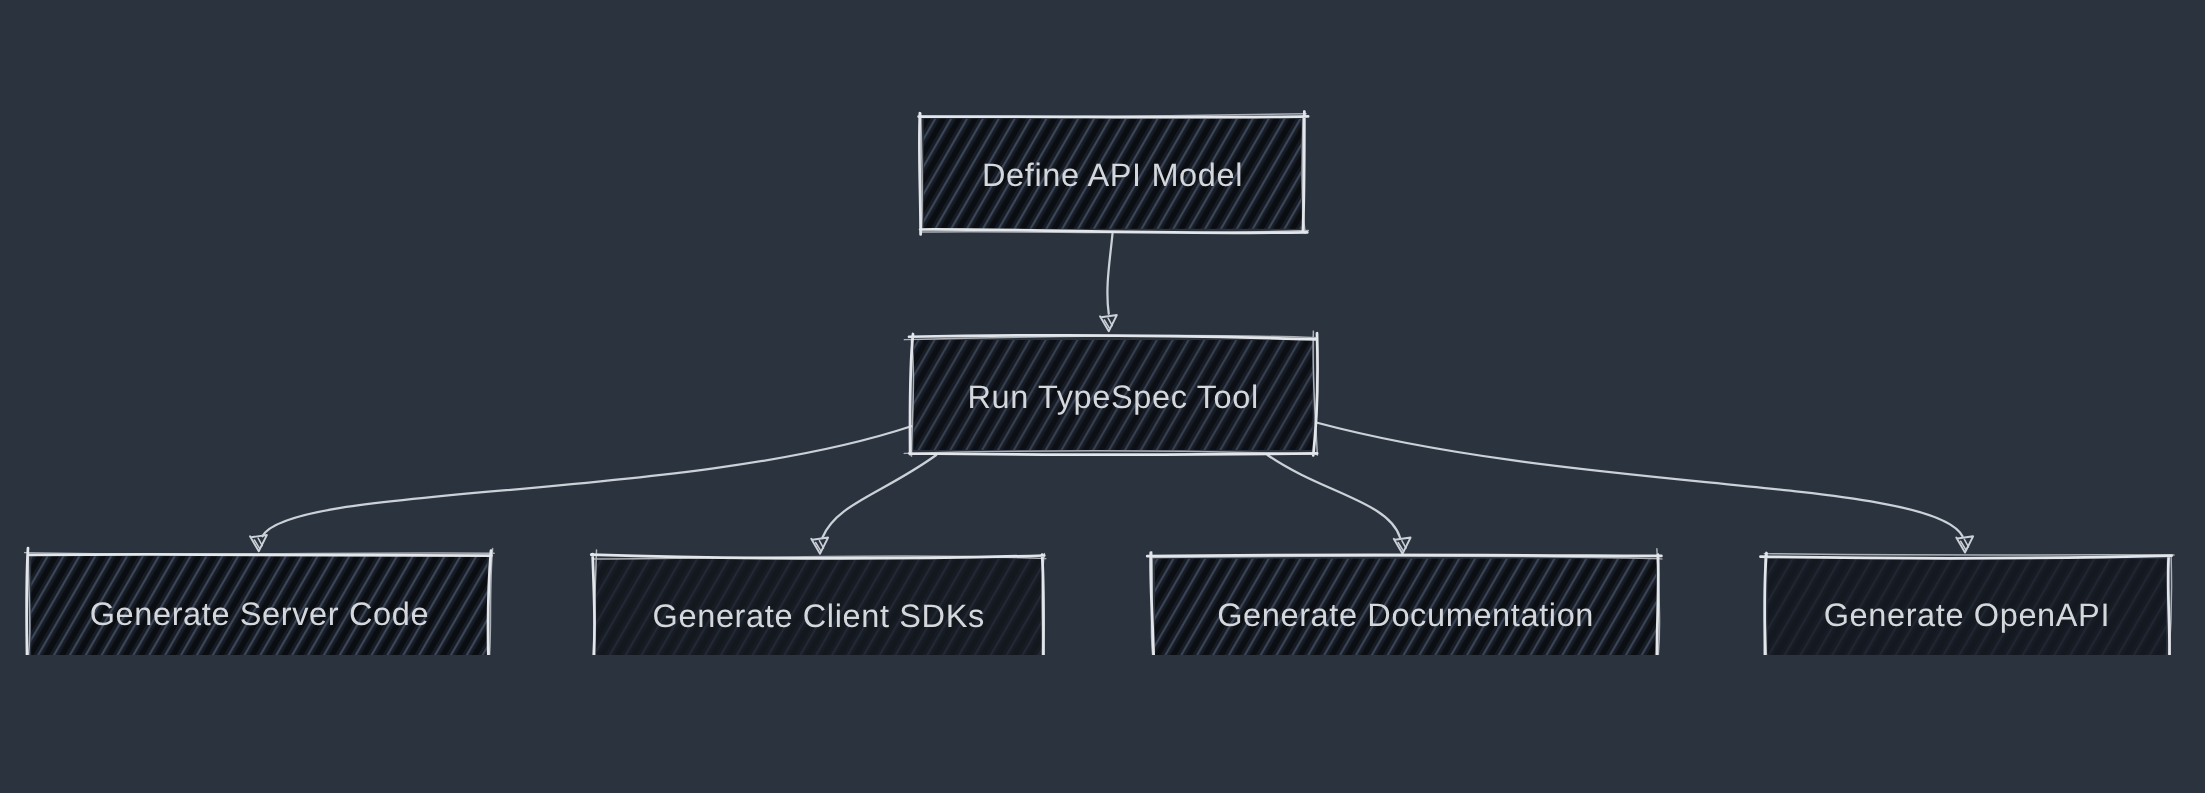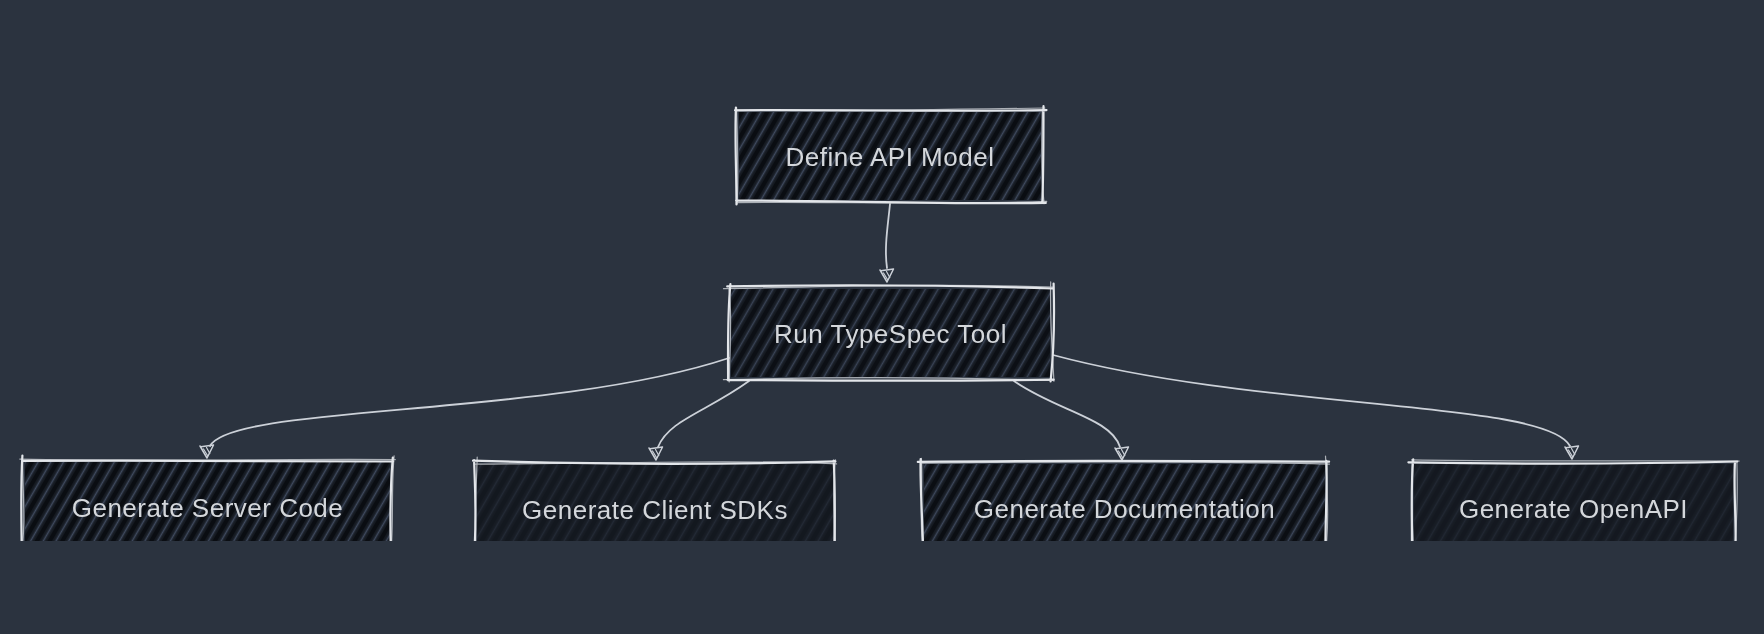--- a/index.html
+++ b/index.html
@@ -1,16 +1,16 @@
 <!DOCTYPE html>
 <html><head>
 <meta charset="utf-8">
 <style>
   html,body{margin:0;padding:0;background:#2b333f;overflow:hidden;}
-  .canvas{width:1764px;height:524px;position:relative;margin-top:17px;}
+  .canvas{width:1764px;height:524px;position:relative;}
   svg{display:block;}
   text.node-label{
     font-family:"Liberation Sans","DejaVu Sans",sans-serif;
     font-size:26px;
     letter-spacing:0.5px;
   }
 </style>
 </head>
 <body>
 

